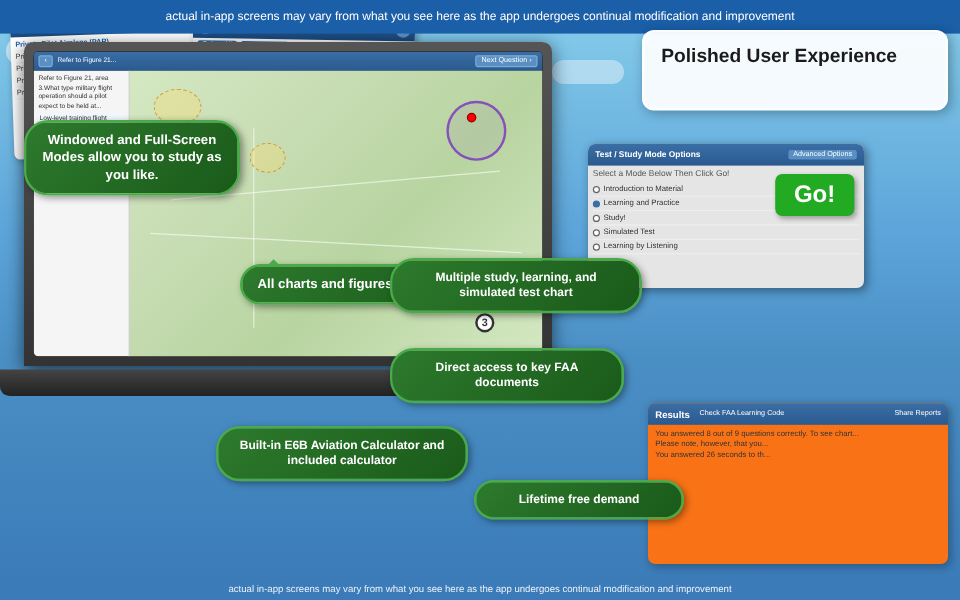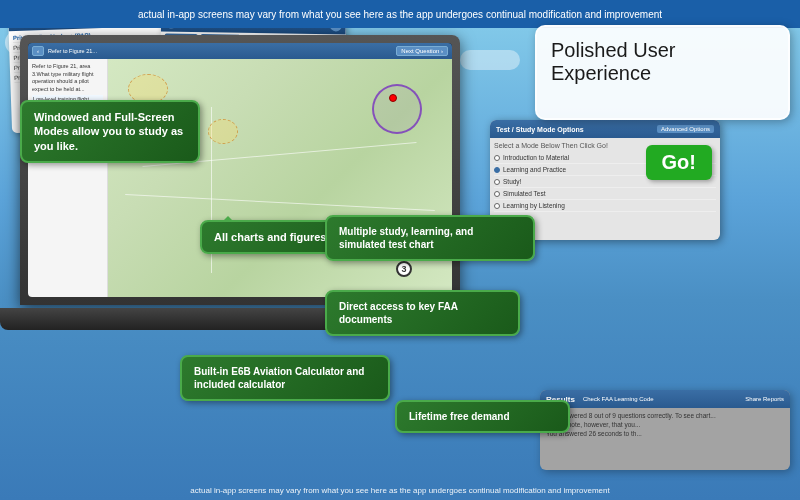--- a/index.html
+++ b/index.html
@@ -29,28 +29,29 @@
       color: white;
       font-size: 10px;
       text-align: center;
     }
 
     
     .tooltip-box {
       position: absolute;
       background: linear-gradient(135deg, #2d7a2d 0%, #1a5a1a 100%);
       border: 2px solid #4aaa4a;
-      border-radius: 8px;
+      border-radius: 20px;
       color: white;
       font-size: 11px;
       font-weight: bold;
       padding: 8px 12px;
       z-index: 20;
       line-height: 1.3;
       box-shadow: 2px 2px 6px rgba(0,0,0,0.4);
+      text-align: center;
     }
     .tooltip-box::before {
       content: '';
       position: absolute;
       border: 6px solid transparent;
     }
 
     .tooltip-windowed {
       top: 100px;
       left: 20px;
@@ -206,40 +207,40 @@
 
     .polished-box {
       background: rgba(255,255,255,0.92);
       border-radius: 10px;
       padding: 12px 14px;
       box-shadow: 2px 2px 10px rgba(0,0,0,0.3);
       border: 2px solid rgba(255,255,255,0.8);
     }
 
     .polished-title {
-      font-size: 20px;
-      font-weight: normal;
+      font-size: 16px;
+      font-weight: bold;
       color: #1a1a1a;
       margin-bottom: 21px;
     }
 
     .polished-text {
       font-size: 10px;
       color: #333;
       line-height: 1.5;
     }
 
     
     .results-card {
       position: absolute;
       bottom: 30px;
       right: 10px;
       width: 250px;
-      height: 80px;
-      background: #a3a3a3;
+      height: 134px;
+      background: #f97316;
       border-radius: 6px;
       box-shadow: 2px 2px 8px rgba(0,0,0,0.3);
       overflow: hidden;
       z-index: 6;
     }
 
     .results-header {
       height: 18px;
       background: linear-gradient(180deg, #3a6ea5 0%, #2a5a8f 100%);
       display: flex;

